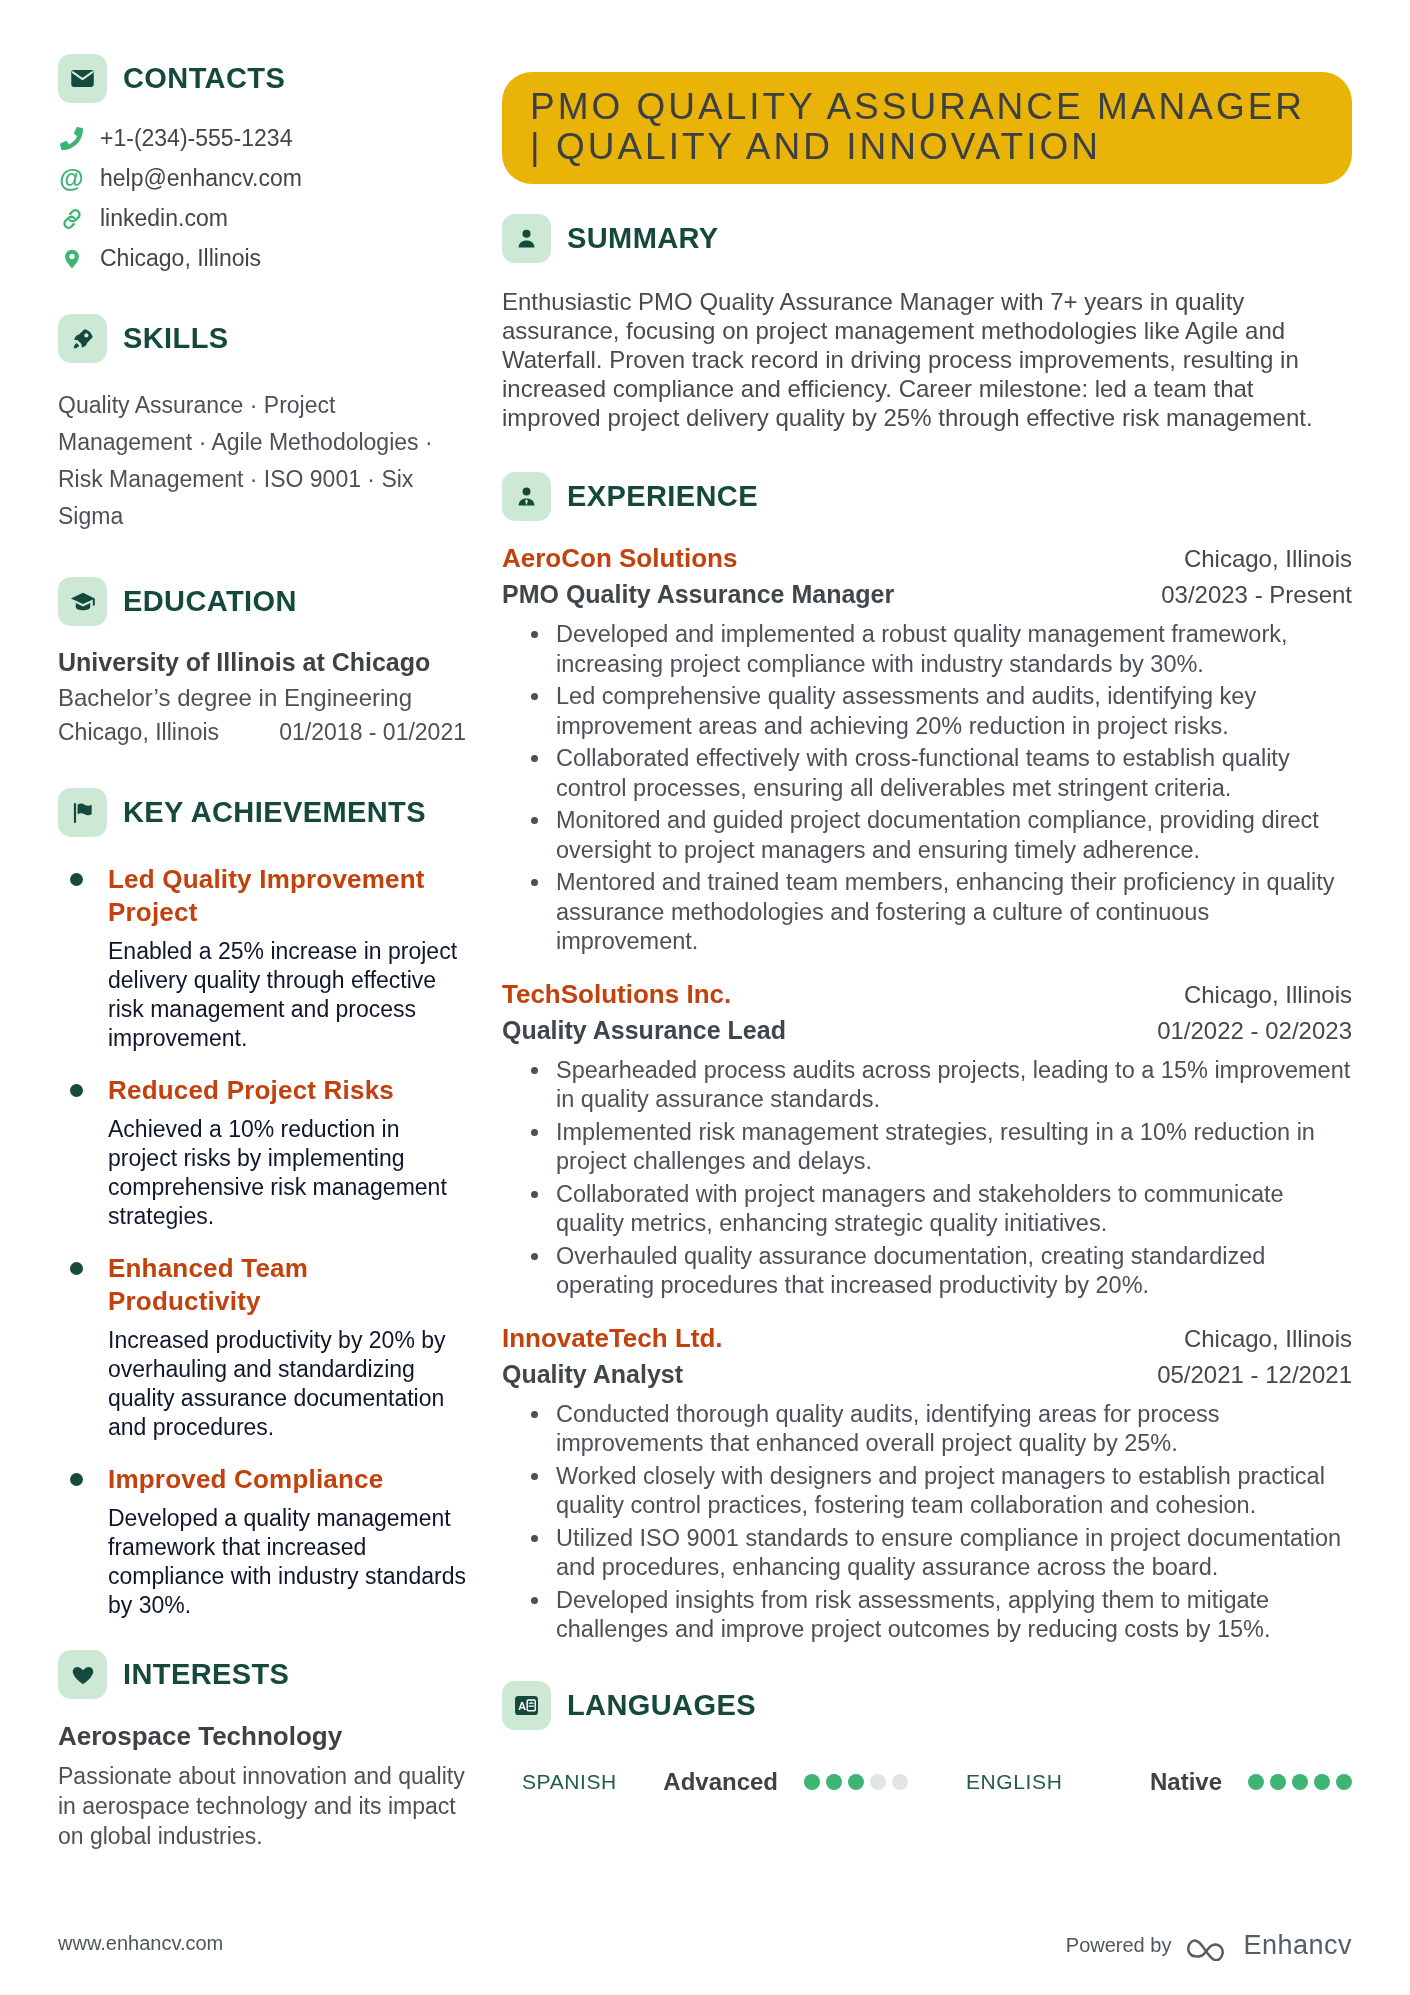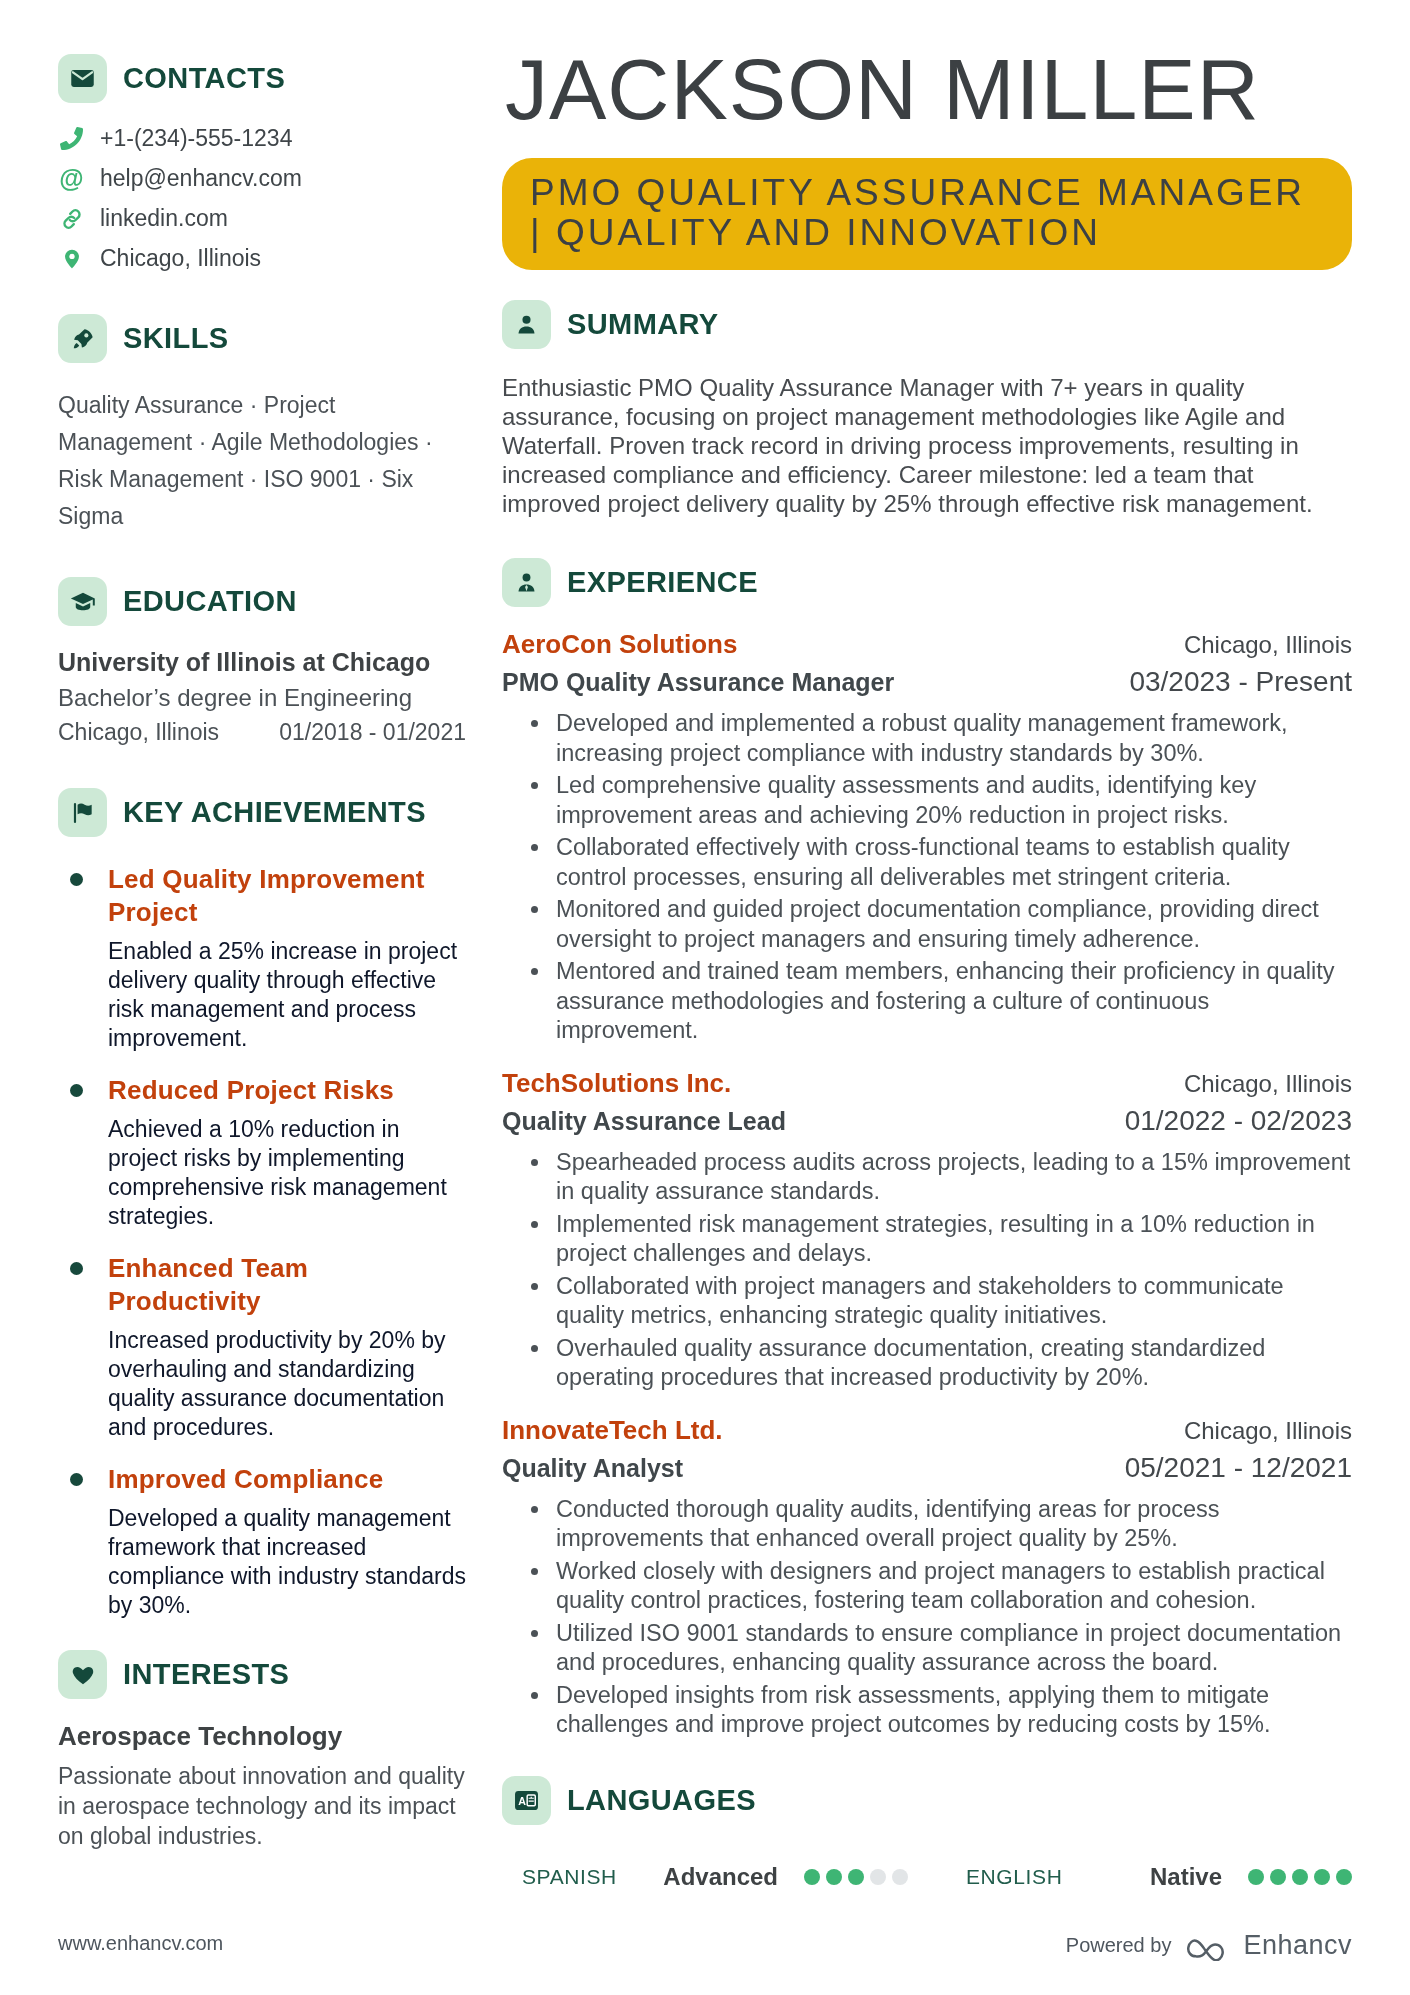--- a/index.html
+++ b/index.html
@@ -55,21 +55,21 @@
     line-height:40px; color:#3b4045; font-weight:400;
   }
   .summary-text { margin-top:24px; font-size:24px; line-height:29px; color:#474b4f; }
 
   .job { margin-top:22px; }
   .job-row1 { display:flex; justify-content:space-between; align-items:baseline; }
   .job-company { font-size:26px; font-weight:700; color:#c2410c; }
   .job-loc { font-size:24px; color:#43484c; }
   .job-row2 { display:flex; justify-content:space-between; align-items:baseline; margin-top:6px; }
   .job-role { font-size:25px; color:#40474b;font-weight:bold; }
-  .job-dates { font-size:28px; color:#43484c; }
+  .job-dates { font-size:24px; color:#43484c; }
   .job ul { list-style:none; margin-top:11px; }
   .job li { position:relative; padding-left:54px; font-size:23.5px; line-height:29.5px; color:#4b5156; margin-bottom:3px; }
   .job li::before { content:""; position:absolute; left:29px; top:11px; width:7px; height:7px; border-radius:50%; background:#4b5156; }
 
   
   .langs { margin-top:38px; display:flex; gap:38px; }
   .lang { flex:1; display:flex; align-items:center; padding-left:20px; }
   .lang-name { font-size:21px; color:#215d4c; letter-spacing:.6px; }
   .lang-level { margin-left:auto; font-size:24px; font-weight:700; color:#3e4244; }
   .dots { display:flex; gap:6px; margin-left:26px; }
@@ -208,21 +208,20 @@
         <h2>INTERESTS</h2>
       </div>
       <div class="int-title">Aerospace Technology</div>
       <p class="int-text">Passionate about innovation and quality in aerospace technology and its impact on global industries.</p>
     </section>
 
   </aside>
 
   <main class="col-right">
 
-    <h1 class="name">JACKSON MILLER</h1>
     <div class="pill">PMO QUALITY ASSURANCE MANAGER | QUALITY AND INNOVATION</div>
 
     <section class="sec-block" style="margin-top:30px;">
       <div class="sec">
         <span class="icon-box">
           <svg width="27" height="27" viewBox="0 0 24 24">
               <circle cx="12" cy="7.8" r="3.6" fill="#14493b"></circle>
               <path fill="#14493b" d="M4.9 20c.2-4 3.2-6.2 7.1-6.2s6.9 2.2 7.1 6.2z"></path>
             </svg>
         </span>

